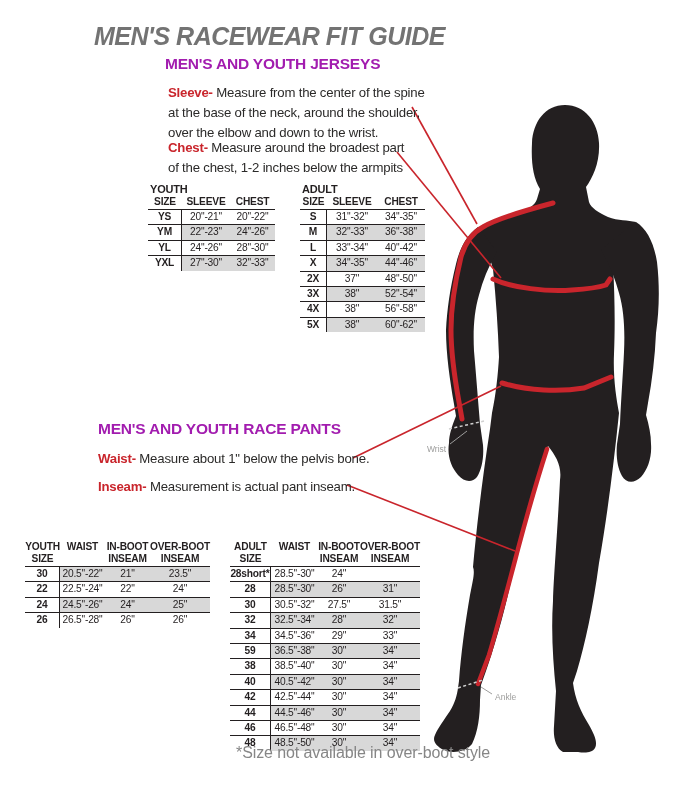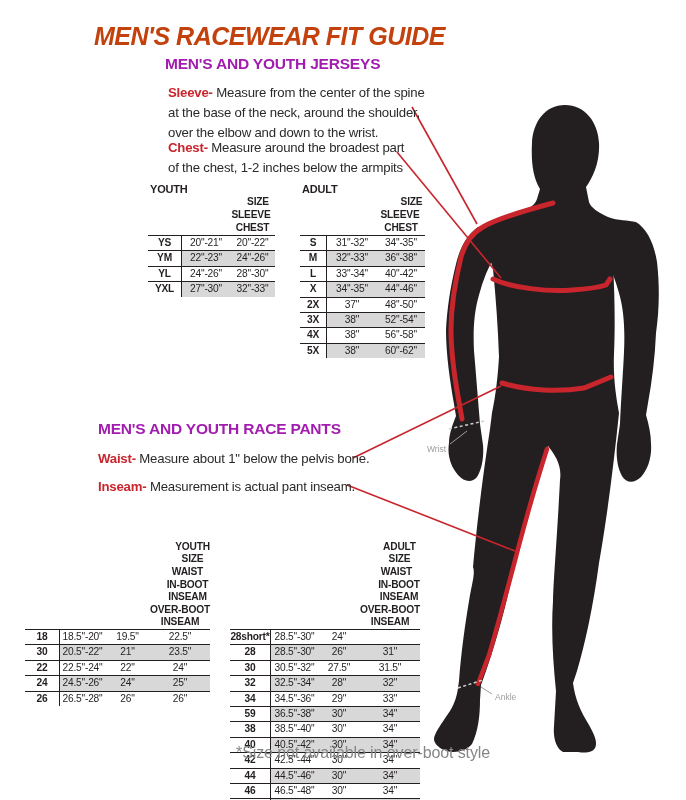--- a/index.html
+++ b/index.html
@@ -1,35 +1,35 @@
 <!DOCTYPE html>
 <html><head>
 <meta charset="utf-8">
 <style>
   html,body{margin:0;padding:0;background:#fff;}
   .page{position:relative;width:686px;height:800px;background:#fff;overflow:hidden;
         font-family:"Liberation Sans",sans-serif;color:#231f20;}
   .abs{position:absolute;}
   
   .main-title{left:94px;top:22px;font-size:25px;font-weight:800;font-style:italic;
-              letter-spacing:-0.5px;color:#c2410c;white-space:nowrap;}
+              letter-spacing:-0.5px;color:#737373;white-space:nowrap;}
   .section-h{font-size:15.5px;font-weight:800;letter-spacing:-0.2px;color:#a21caf;white-space:nowrap;}
   .jersey-h{left:165px;top:55px;}
   .pants-h{left:98px;top:420px;}
   .para{font-size:13.2px;line-height:20px;color:#2b2a29;white-space:pre-line;letter-spacing:-0.2px;}
   .p-sleeve{left:168px;top:83px;width:260px;}
   .p-chest{left:168px;top:138px;width:260px;}
   .p-waist{left:98px;top:449px;width:300px;white-space:nowrap;}
   .p-inseam{left:98px;top:477px;width:300px;white-space:nowrap;}
   .red-label{color:#c9252c;font-weight:700;}
   .footnote{left:236px;top:744px;font-size:16px;color:#868686;letter-spacing:-0.1px;}
   
   .tbl{position:absolute;color:#231f20;}
   .tbl-title{font-weight:700;font-size:11px;height:13px;line-height:13px;padding-left:2px;letter-spacing:-0.2px;}
-  .thead{display:flex;border-bottom:1.8px solid #231f20;align-items:flex-end;flex-direction:column;}
+  .thead{display:flex;border-bottom:1.8px solid #231f20;align-items:flex-start;}
   .th{font-weight:700;font-size:10.2px;line-height:12px;text-align:center;
       white-space:pre-line;padding-bottom:1px;letter-spacing:-0.2px;}
   .tr{display:flex;height:14.4px;}
   .tr + .tr{border-top:1.4px solid #231f20;}
   .td{font-size:10.2px;line-height:14.4px;text-align:center;letter-spacing:-0.2px;white-space:nowrap;}
   .td.size{font-weight:700;border-right:1.6px solid #231f20;box-sizing:border-box;}
   .cells{display:flex;flex:1;}
   .tr.shaded .cells{background:#d8d8d8;}
   .t-yj{left:148px;top:183px;width:127px;}
   .t-yj .col-0{width:34px;} .t-yj .col-1{width:48px;} .t-yj .col-2{width:45px;}
@@ -270,28 +270,20 @@
     <div class="tbl t-yp">
         <div class="thead">
           <div class="th col-0">YOUTH
 SIZE</div>
           <div class="th col-1">WAIST</div>
           <div class="th col-2">IN-BOOT
 INSEAM</div>
           <div class="th col-3">OVER-BOOT
 INSEAM</div>
         </div>
-        <div class="tr">
-          <div class="td size col-0">18</div>
-          <div class="cells">
-            <div class="td col-1">18.5"-20"</div>
-            <div class="td col-2">19.5"</div>
-            <div class="td col-3">22.5"</div>
-          </div>
-        </div>
         <div class="tr shaded">
           <div class="td size col-0">30</div>
           <div class="cells">
             <div class="td col-1">20.5"-22"</div>
             <div class="td col-2">21"</div>
             <div class="td col-3">23.5"</div>
           </div>
         </div>
         <div class="tr">
           <div class="td size col-0">22</div>

